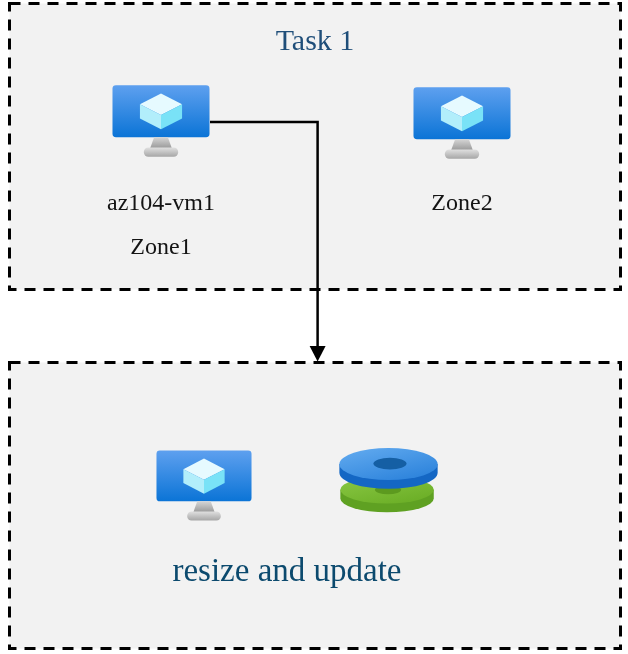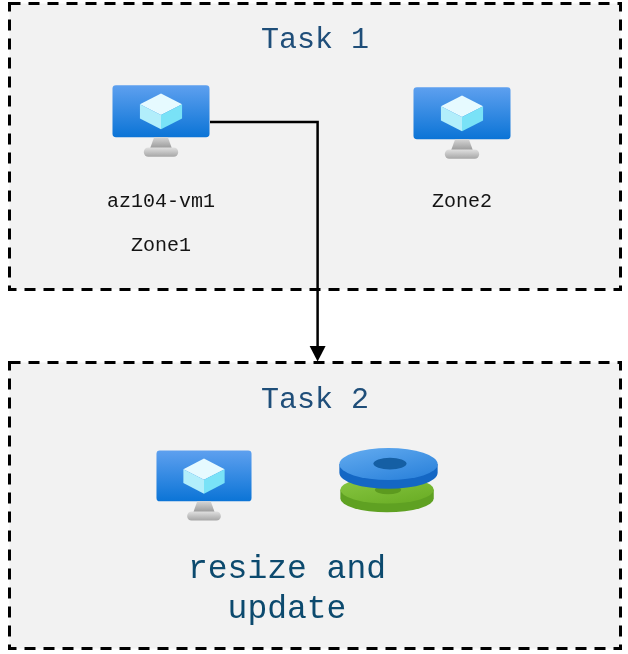--- a/index.html
+++ b/index.html
@@ -1,27 +1,27 @@
 <!DOCTYPE html>
 <html><head>
 <meta charset="utf-8">
 <style>
   html,body{margin:0;padding:0;background:#ffffff;}
   .canvas{
     position:relative;width:628px;height:654px;background:#ffffff;
-    font-family:Liberation Mono, monospace;overflow:hidden;
+    font-family:Liberation Serif, serif;overflow:hidden;
   }
   .abs{position:absolute;}
   .task-title{
     position:absolute;left:9px;width:612px;text-align:center;
     font-size:30px;line-height:36px;color:#1F4E79;
   }
   .vm-label{
     position:absolute;width:220px;text-align:center;
-    font-size:20px;line-height:44px;color:#141414;
+    font-size:24px;line-height:44px;color:#141414;
   }
   .caption{
     position:absolute;width:320px;text-align:center;
     font-size:33px;line-height:40px;color:#0c4a6e;
   }
   svg{display:block;}
   .hidden-defs{position:absolute;width:0;height:0;}
 </style>
 </head>
 <body>
@@ -90,21 +90,20 @@
   </svg>
 
   <div class="vm-label" style="left:51px;top:180px">
     <div>az104-vm1</div>
     <div>Zone1</div>
   </div>
   <div class="vm-label" style="left:352px;top:180px">
     <div>Zone2</div>
   </div>
 
-  <div class="task-title" style="top:382px">Task 2</div>
 
   <svg class="abs" style="left:156px;top:449px" width="96" height="73" viewBox="0 0 100 74">
     <use href="#vm-icon"></use>
   </svg>
   <svg class="abs" style="left:337px;top:447px" width="104" height="72" viewBox="0 0 104 74">
     <use href="#disks-icon"></use>
   </svg>
 
   <div class="caption" style="left:127px;top:550px">resize and update</div>
 

